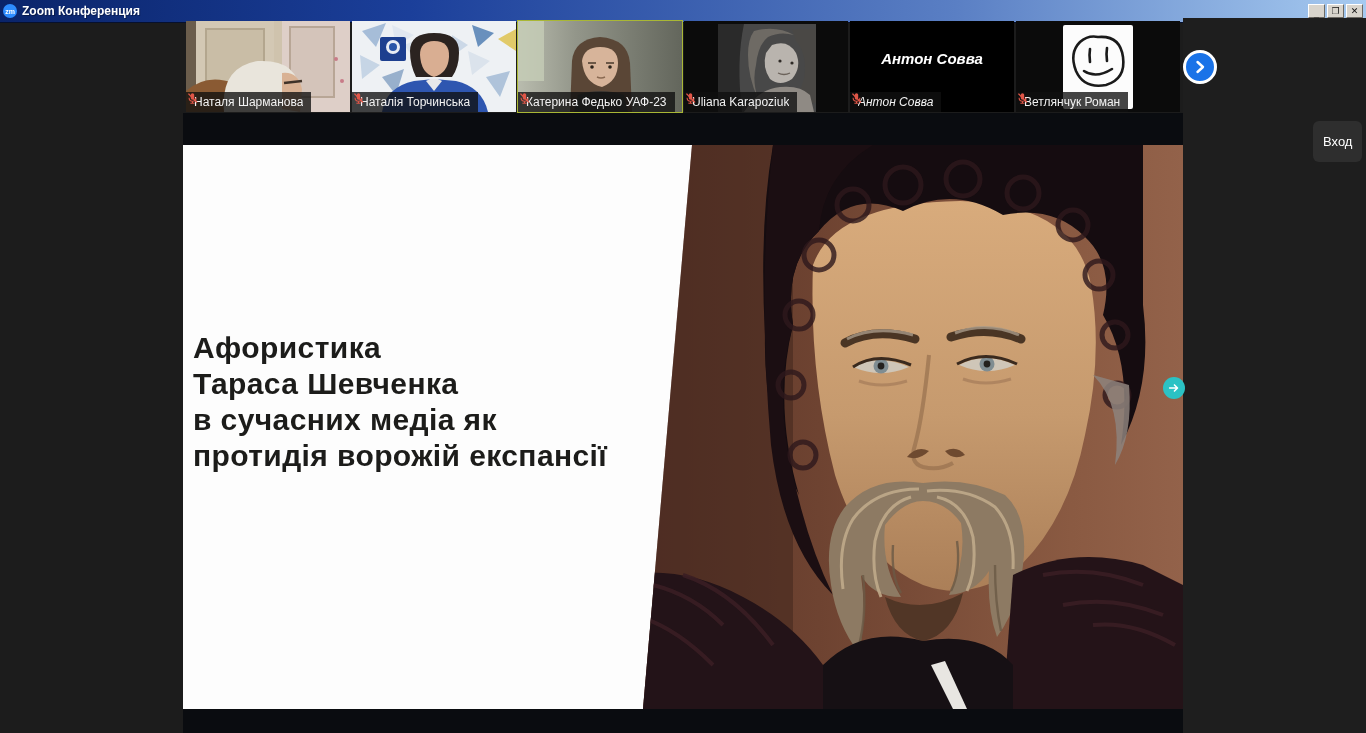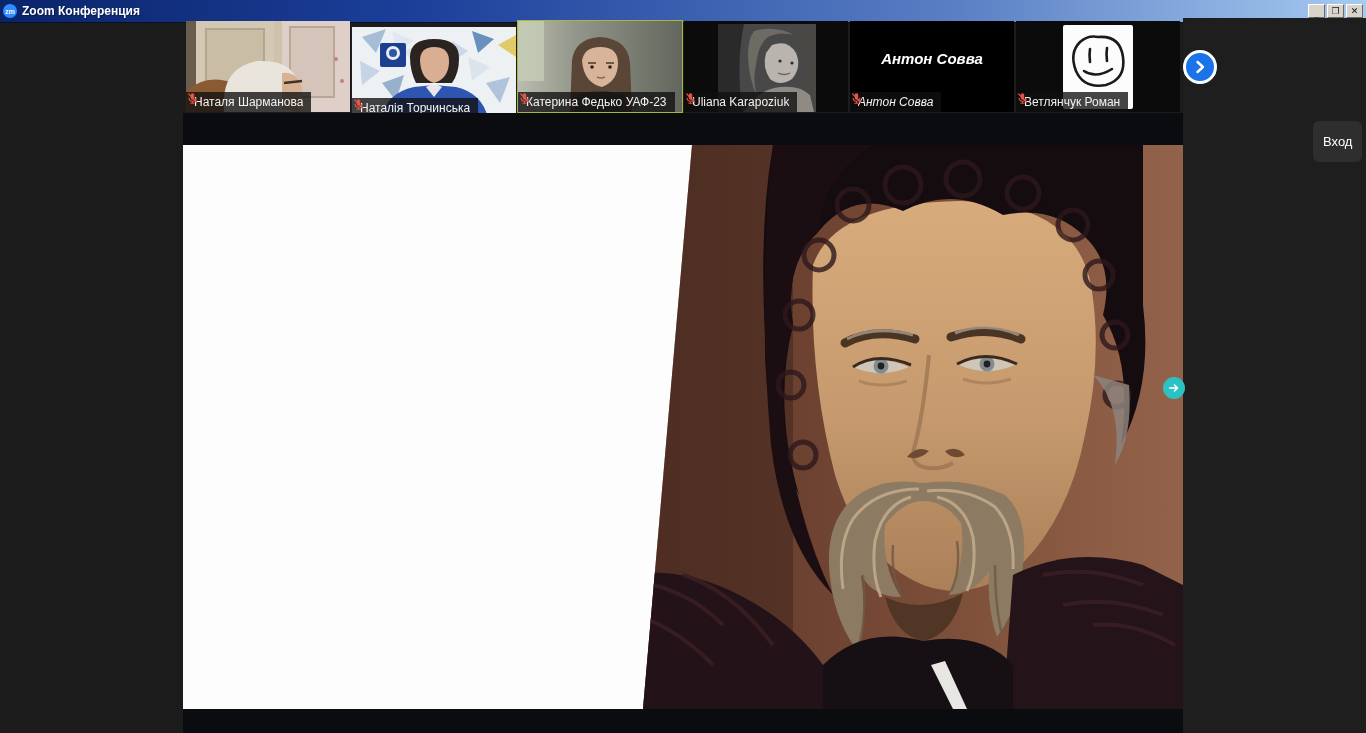--- a/index.html
+++ b/index.html
@@ -99,21 +99,21 @@
             <path d="M3.8 7.2c0 2.3 1.9 4.2 4.2 4.2s4.2-1.9 4.2-4.2" stroke="#e05648" fill="none" stroke-width="1.3"></path>
             <line x1="8" y1="11.4" x2="8" y2="13.6" stroke="#e05648" stroke-width="1.3"></line>
             <line x1="5.4" y1="13.8" x2="10.6" y2="13.8" stroke="#e05648" stroke-width="1.3"></line>
             <line x1="3" y1="2" x2="13.5" y2="13" stroke="#e05648" stroke-width="1.7"></line>
           </svg>
       </span>
       <span class="nm">Наталя Шарманова</span>
     </div>
   </div>
 
-  <div class="tile" style="left:352px;margin-top:6px;">
+  <div class="tile" style="left:352px;">
     <svg width="164" height="91" viewBox="0 0 164 91">
       <rect width="164" height="91" fill="#eef1f4"></rect>
       <g opacity="0.9">
         <polygon points="10,10 34,2 24,26" fill="#9fb8d6"></polygon>
           <polygon points="40,4 62,14 44,26" fill="#dfe7f0"></polygon>
         <polygon points="120,4 142,12 126,26" fill="#5b86b8"></polygon>
           <polygon points="146,18 164,8 164,30" fill="#e0c65a"></polygon>
         <polygon points="8,34 28,44 10,58" fill="#c2d2e4"></polygon>
           <polygon points="30,56 52,48 44,74" fill="#8fa9c8"></polygon>
         <polygon points="116,30 138,40 120,54" fill="#d9e2ec"></polygon>
@@ -341,20 +341,26 @@
               <path d="M440 460 Q490 450 540 470"></path>
             <path d="M10 470 Q50 480 90 520"></path>
               <path d="M470 480 Q510 476 552 500"></path>
           </g>
           <path d="M200 520 Q240 480 300 496 Q360 486 390 520 L390 564 L200 564 Z" fill="#161014"></path>
           <path d="M308 520 L330 564 L344 564 L322 516 Z" fill="#e8e6e2"></path>
         </svg>
       </div>
 
       <div class="slide-text">
+        <div class="slide-title">
+          <div>Афористика</div>
+          <div>Тараса Шевченка</div>
+          <div>в сучасних медіа як</div>
+          <div>протидія ворожій експансії</div>
+        </div>
       </div>
     </div>
   </div>
 
   <div class="collapse-btn">
     <svg width="14" height="14" viewBox="0 0 16 16">
       <path d="M3 8 H11.5 M8.5 4.5 L12 8 L8.5 11.5" fill="none" stroke="#fff" stroke-width="1.8" stroke-linecap="round" stroke-linejoin="round"></path>
     </svg>
   </div>
 

